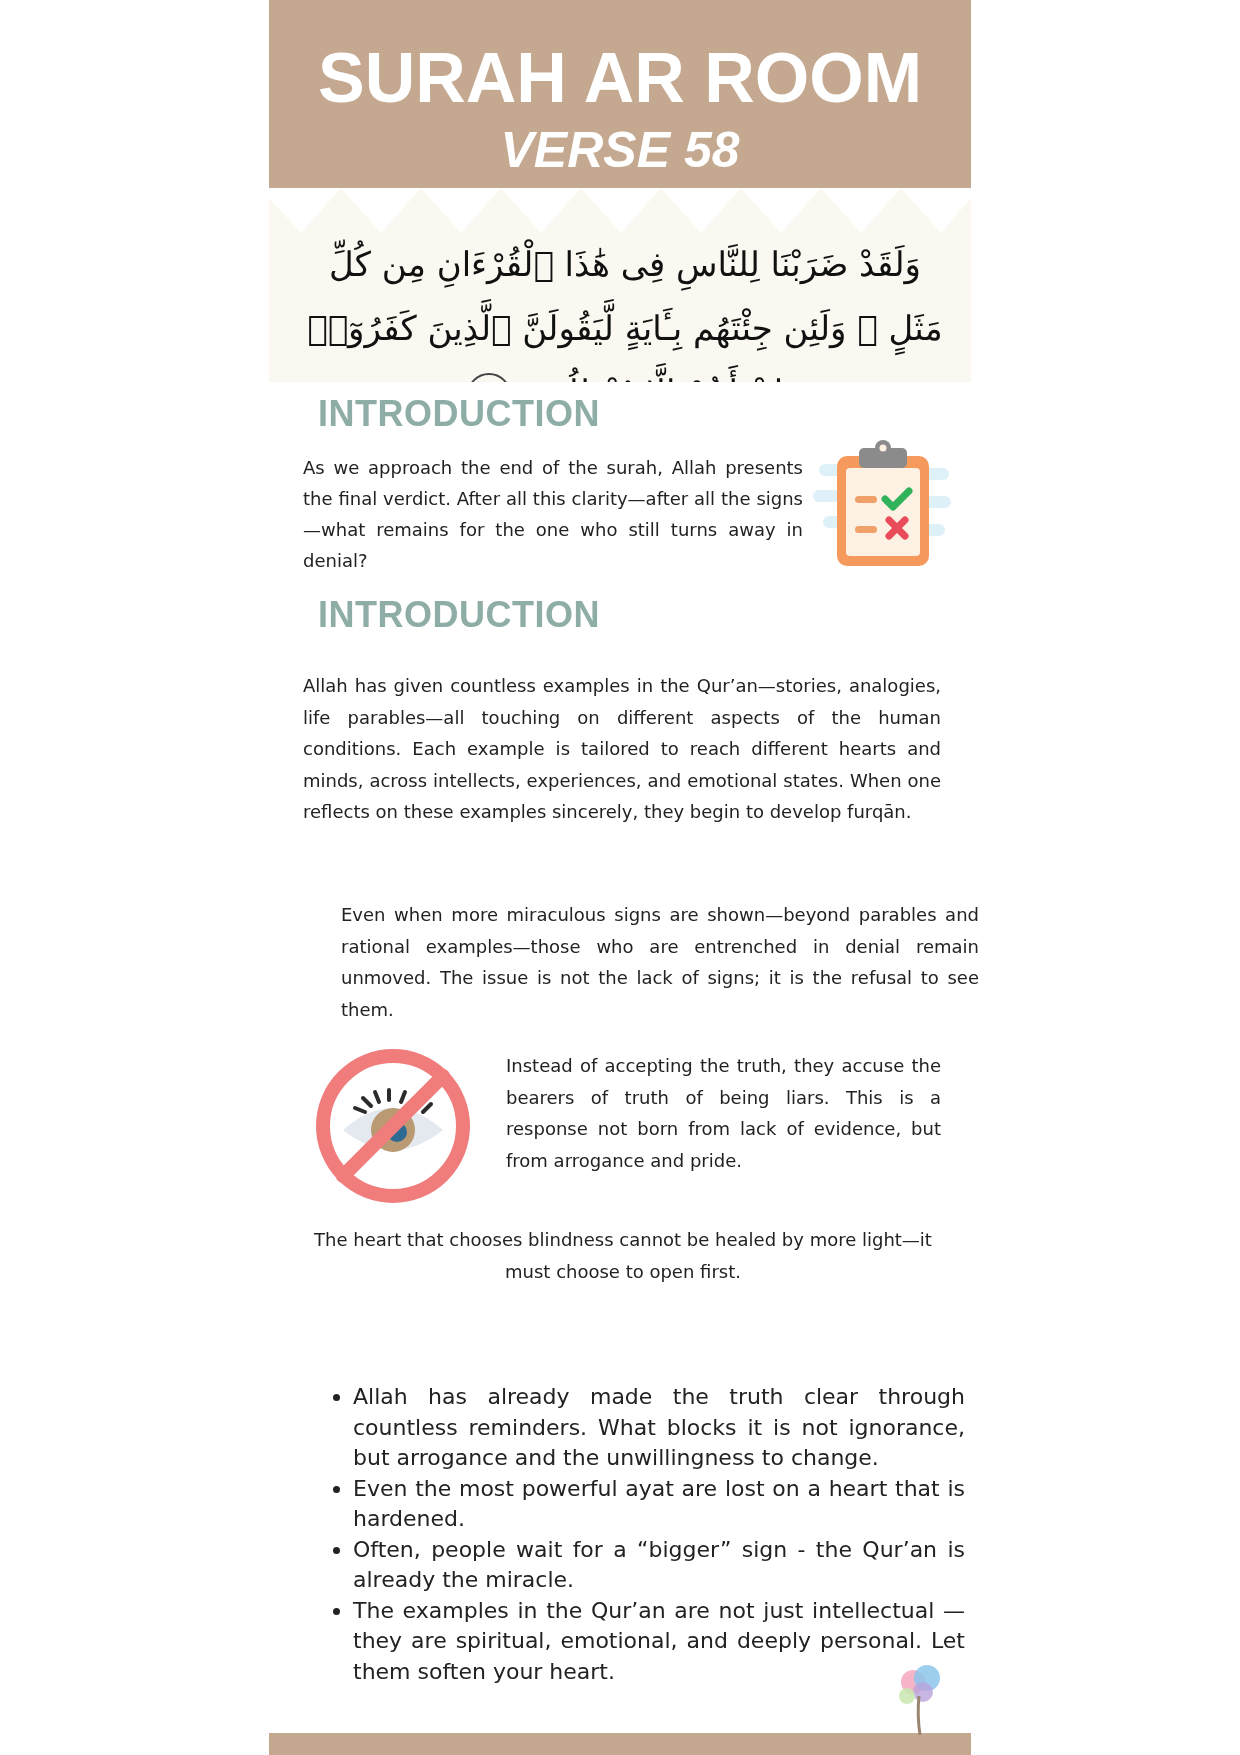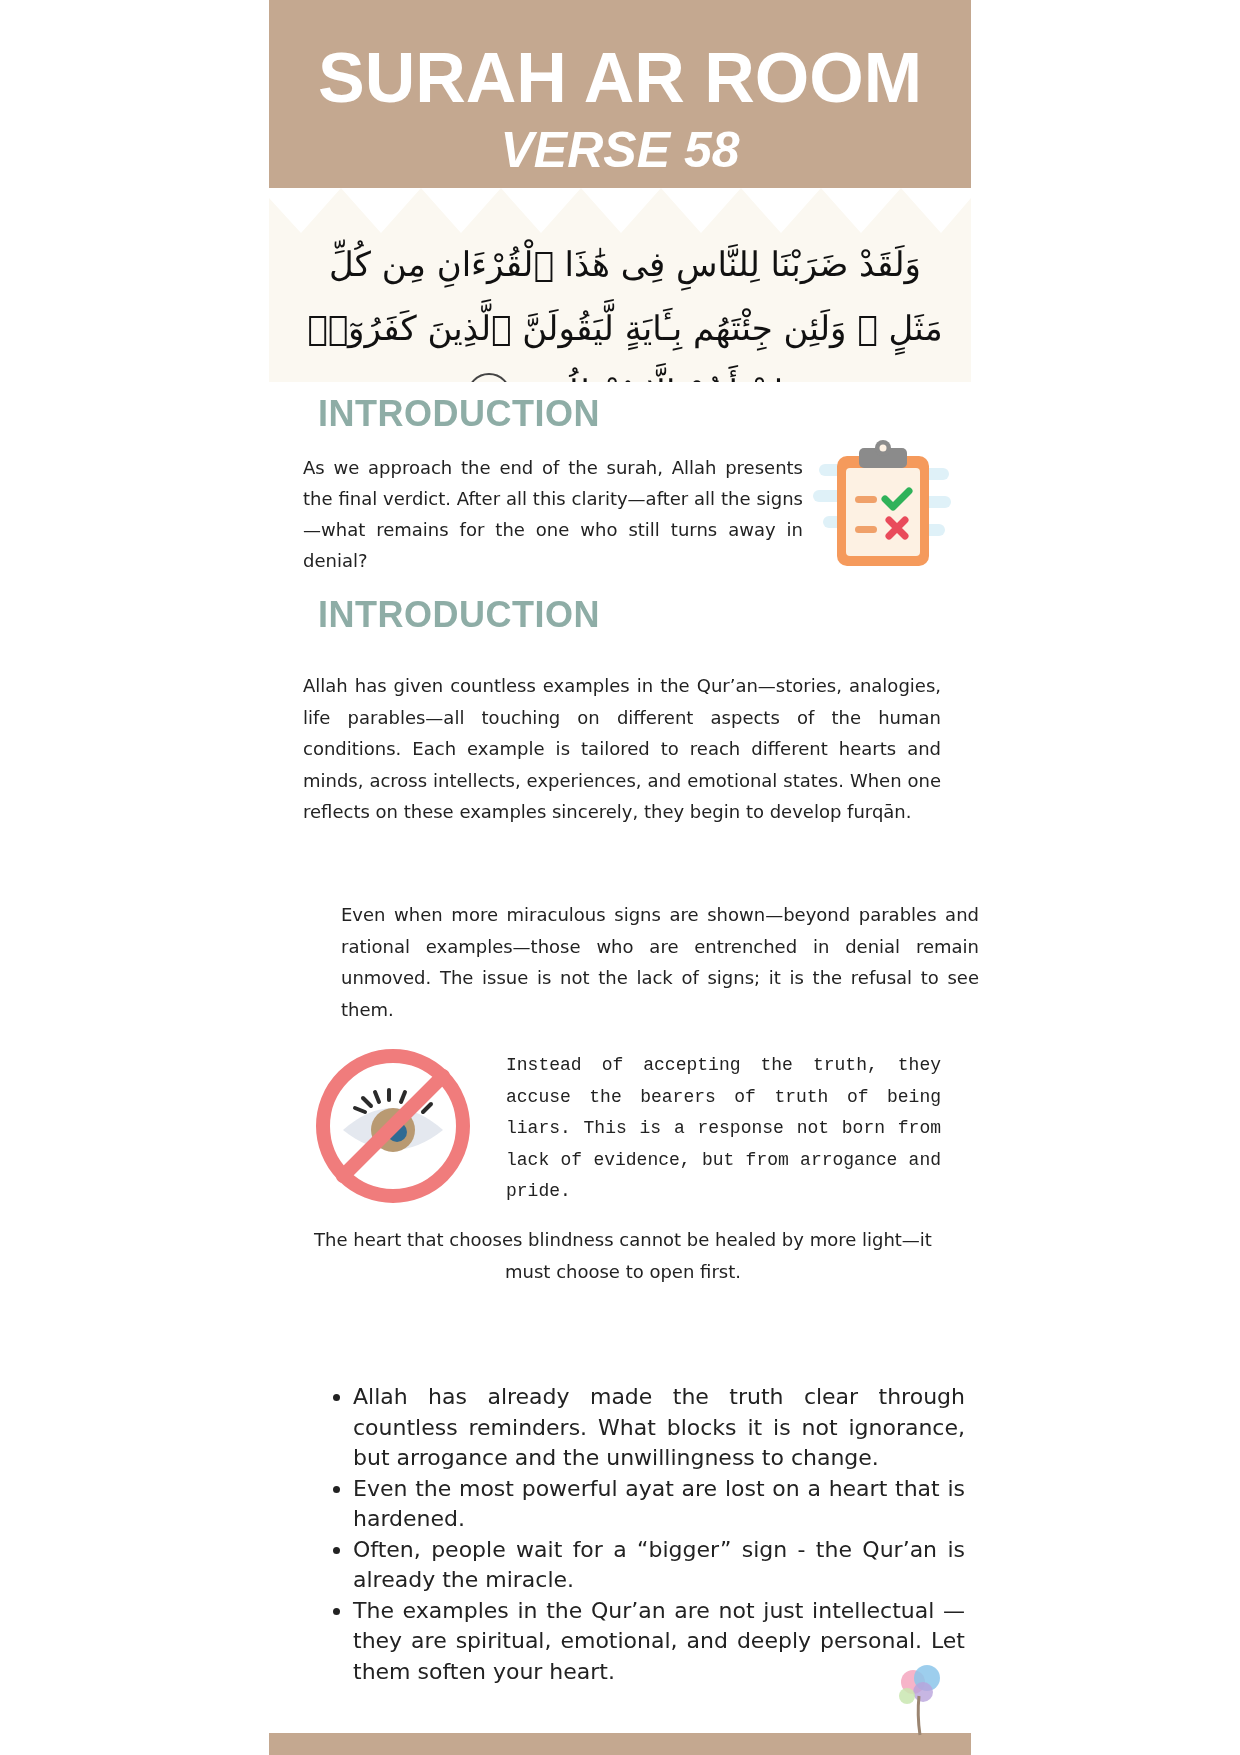--- a/index.html
+++ b/index.html
@@ -110,21 +110,21 @@
       <line x1="50" y1="52" x2="58" y2="60"></line>
       <line x1="62" y1="46" x2="66" y2="56"></line>
       <line x1="76" y1="44" x2="76" y2="54"></line>
       <line x1="92" y1="46" x2="88" y2="56"></line>
       <line x1="118" y1="58" x2="110" y2="66"></line>
     </g>
     <circle cx="80" cy="80" r="70" fill="none" stroke="#f07c7c" stroke-width="14"></circle>
     <line x1="130" y1="30" x2="30" y2="130" stroke="#f07c7c" stroke-width="14" stroke-linecap="round"></line>
   </svg>
 
-  <p class="para" style="left:237px; top:1050px; width:435px;font-family:Liberation Mono, monospace;">Instead of accepting the truth, they accuse the bearers of truth of being liars. This is a response not born from lack of evidence, but from arrogance and pride.</p>
+  <p class="para" style="left:237px; top:1050px; width:435px;">Instead of accepting the truth, they accuse the bearers of truth of being liars. This is a response not born from lack of evidence, but from arrogance and pride.</p>
   <p class="para last-left" style="left:34px; top:1224px; width:640px;">The heart that chooses blindness cannot be healed by more light—it must choose to open first.</p>
 
   <ul class="reflection">
     <li>Allah has already made the truth clear through countless reminders. What blocks it is not ignorance, but arrogance and the unwillingness to change.</li>
     <li>Even the most powerful ayat are lost on a heart that is hardened.</li>
     <li>Often, people wait for a “bigger” sign - the Qur’an is already the miracle.</li>
     <li>The examples in the Qur’an are not just intellectual — they are spiritual, emotional, and deeply personal. Let them soften your heart.</li>
   </ul>
 
   <div class="footer"></div>

